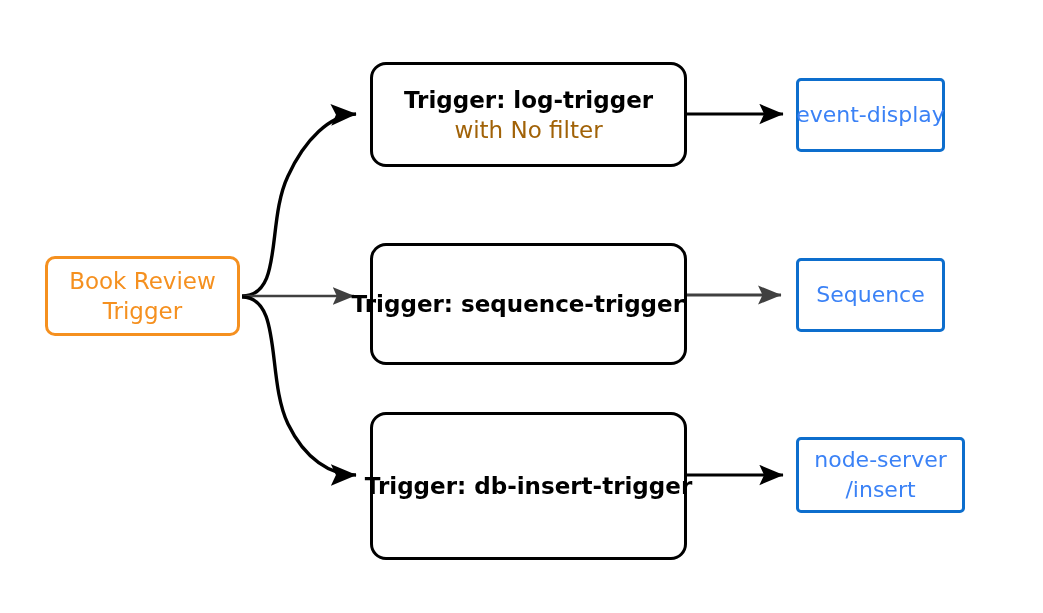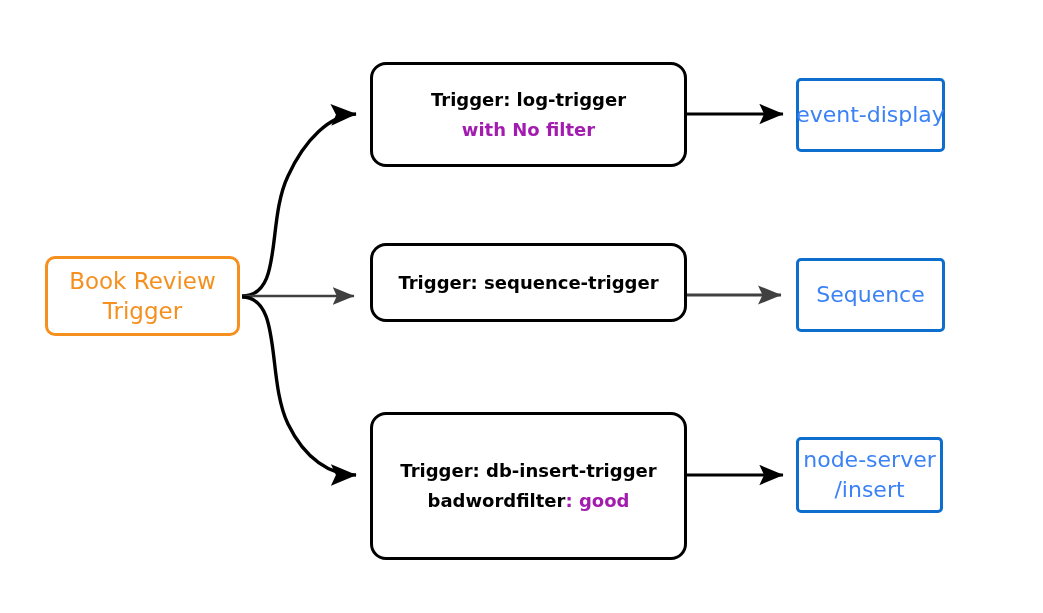--- a/index.html
+++ b/index.html
@@ -39,40 +39,40 @@
     border: 3px solid #f5901f;
     border-radius: 10px;
     color: #f5901f;
     font-size: 23px;
     line-height: 30px;
   }
   .node-trigger {
     border: 3px solid #000000;
     border-radius: 16px;
     color: #1a1a1a;
-    font-size: 18px;
+    font-size: 23px;
     line-height: 30px;
   }
   .node-target {
     border: 3px solid #0d6ecd;
     border-radius: 5px;
     color: #3b82f6;
     font-size: 22px;
     line-height: 30px;
   }
   .line {
     white-space: nowrap;
   }
   .b {
     font-weight: bold;
     color: #000000;
   }
   .r {
-    font-weight: bold;
-    color: #a21caf;
+    font-weight: normal;
+    color: #a16207;
   }
 </style>
 </head>
 <body>
 
 <div id="canvas">
 
   <svg id="edges" viewBox="0 0 1043 613" xmlns="http://www.w3.org/2000/svg">
     <defs>
       <marker id="arrow-black" markerWidth="9" markerHeight="9" refX="7.4" refY="3.2" orient="auto" markerUnits="strokeWidth">
@@ -101,37 +101,34 @@
     <div class="line">Trigger</div>
   </div>
 
   <div class="node node-trigger" style="left:370px; top:62px; width:317px; height:105px;">
     <div class="line b">Trigger: log-trigger</div>
     <div class="line">
       <span class="r">with No filter</span>
     </div>
   </div>
 
-  <div class="node node-trigger" style="left:370px; top:243px; width:317px; height:79px;">
+  <div class="node node-trigger" style="left:370px; top:243px; width:317px; height:122px;align-items:flex-end;">
     <div class="line b">Trigger: sequence-trigger</div>
   </div>
 
   <div class="node node-trigger" style="left:370px; top:412px; width:317px; height:148px;">
     <div class="line b">Trigger: db-insert-trigger</div>
-    <div class="line">
-      <span class="b">badwordfilter</span><span class="r">: good</span>
-    </div>
   </div>
 
   <div class="node node-target" style="left:796px; top:78px; width:149px; height:74px;">
     <div class="line">event-display</div>
   </div>
 
   <div class="node node-target" style="left:796px; top:258px; width:149px; height:74px;text-align:center;">
     <div class="line">Sequence</div>
   </div>
 
-  <div class="node node-target" style="left:796px; top:437px; width:147px; height:76px;">
+  <div class="node node-target" style="left:796px; top:437px; width:169px; height:76px;">
     <div class="line">node-server</div>
     <div class="line">/insert</div>
   </div>
 
 </div>
 
 </body></html>

